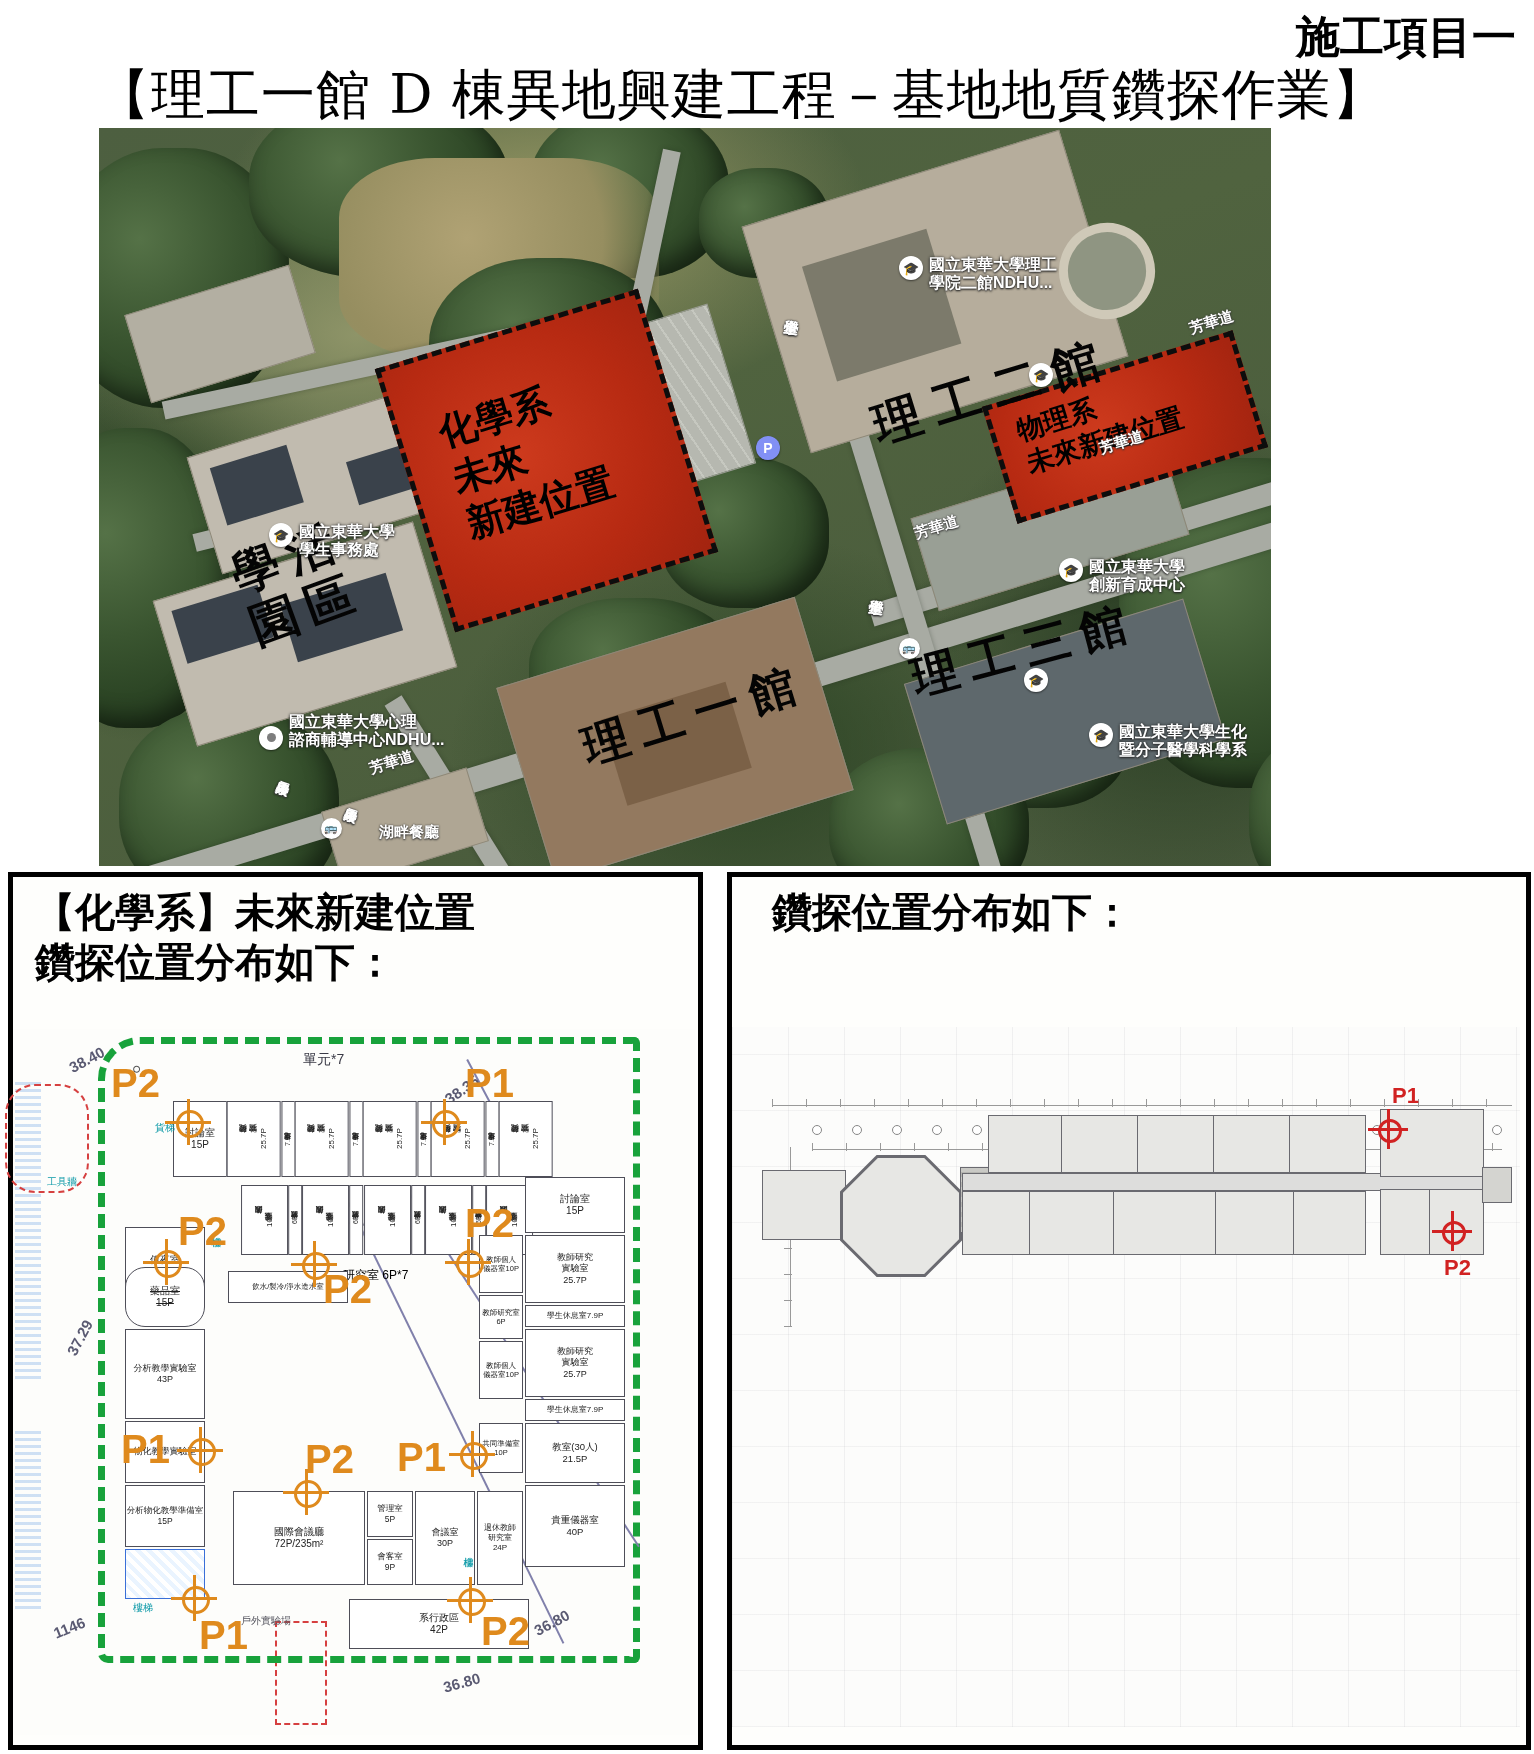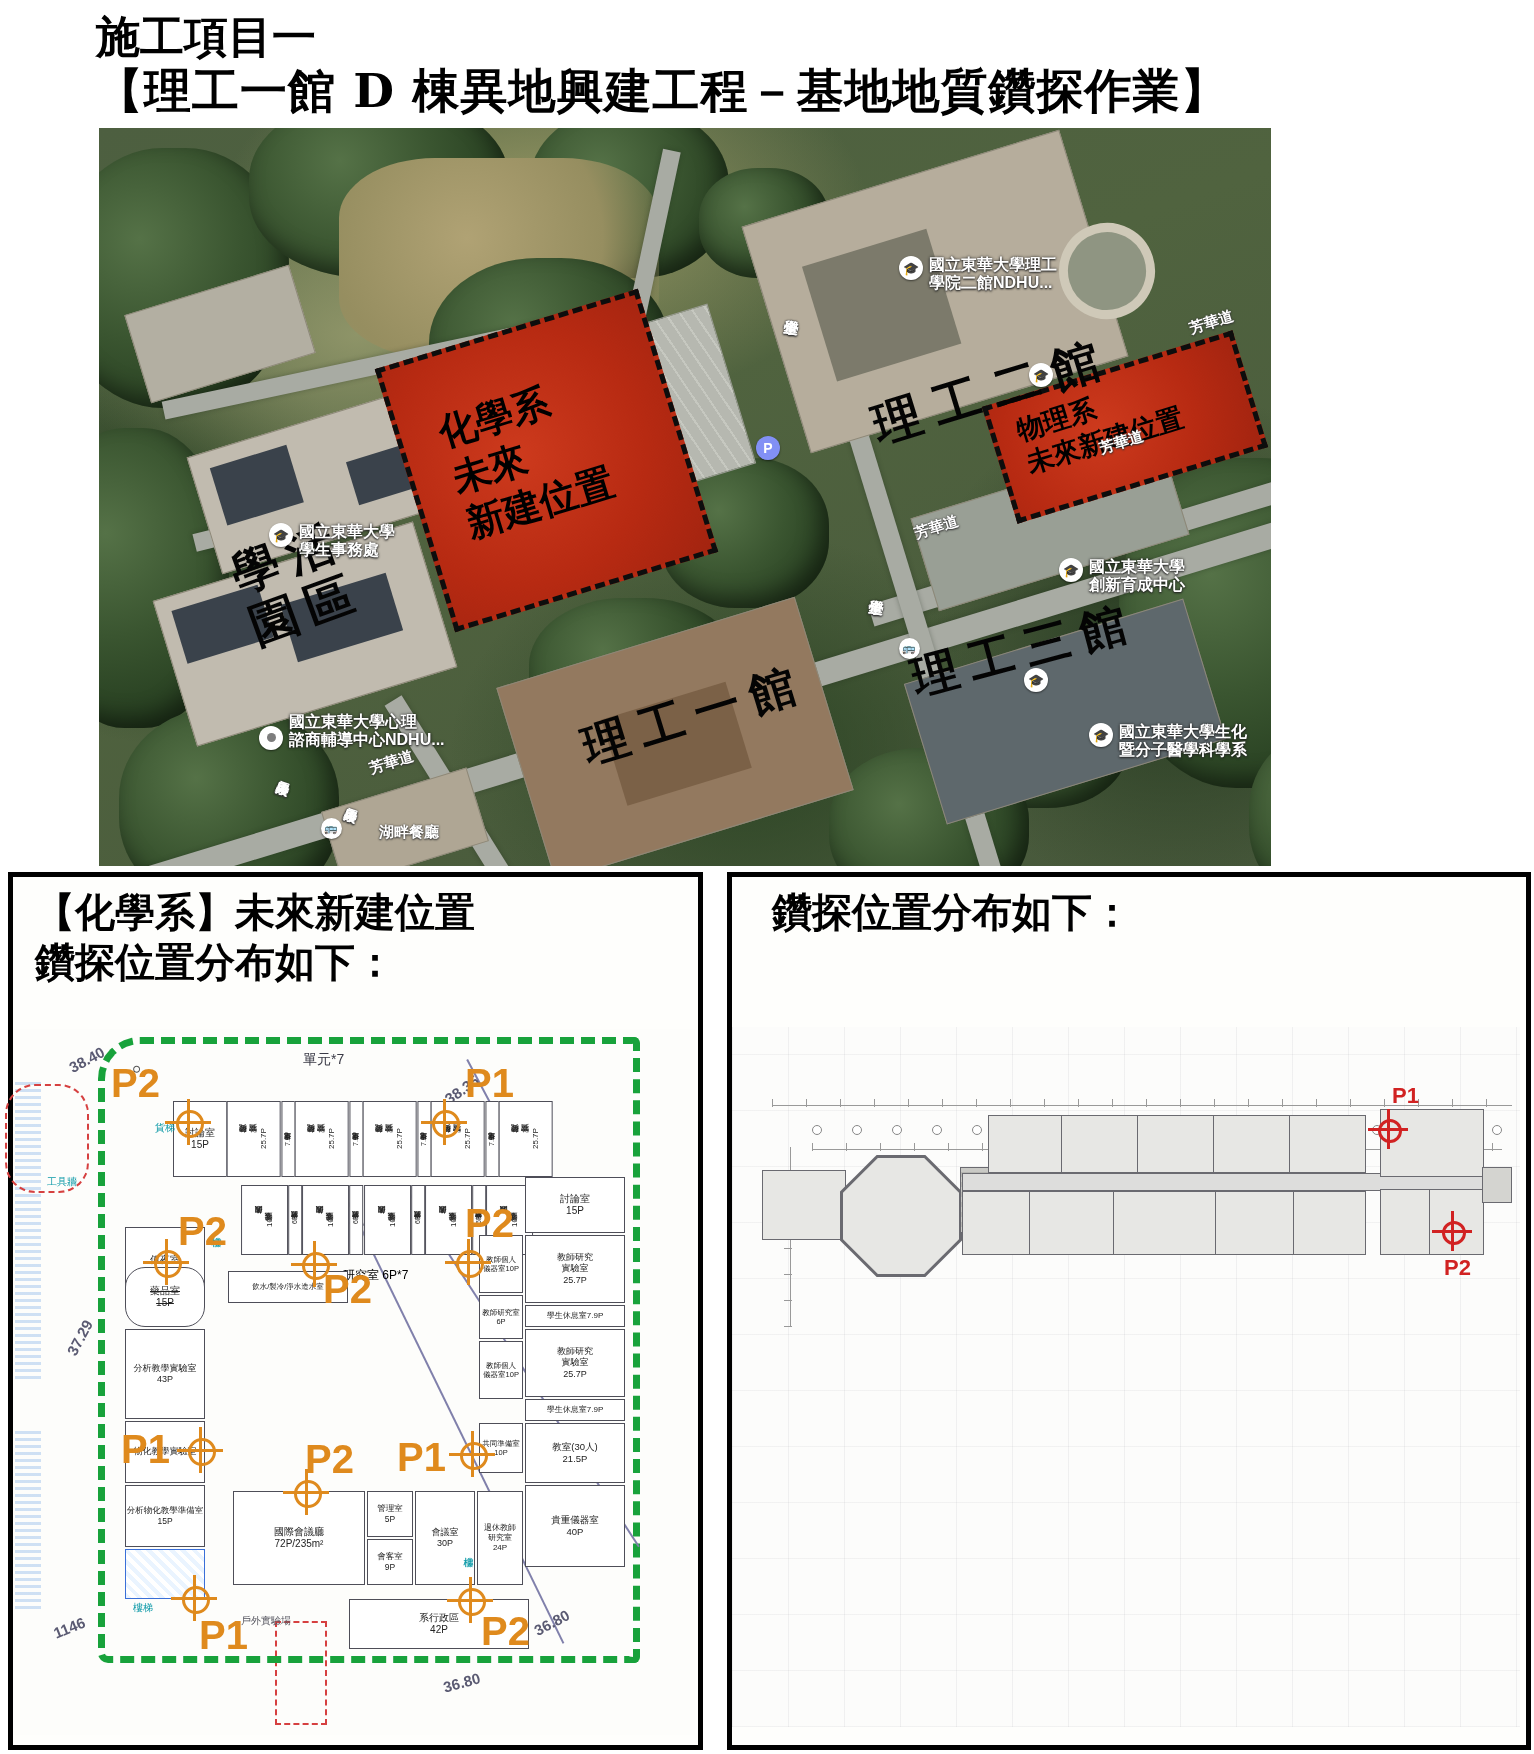--- a/index.html
+++ b/index.html
@@ -1,22 +1,22 @@
 <!DOCTYPE html>
 <html><head>
 <meta charset="utf-8">
 <style>
   html,body{margin:0;padding:0;background:#fff;}
   body{width:1534px;height:1754px;position:relative;font-family:"DejaVu Serif","Liberation Serif",serif;}
   .abs{position:absolute;}
 
   
   #title{left:96px;top:12px;width:1420px;color:#000;}
-  #title .t1{font-size:44px;font-weight:800;line-height:1.15;}
-  #title .t2{font-size:47px;font-weight:700;line-height:1.2;letter-spacing:1px;}
+  #title .t1{font-size:44px;font-weight:800;line-height:1.15;text-align:right;}
+  #title .t2{font-size:54px;font-weight:400;line-height:1.2;letter-spacing:1px;}
 
   
   #map{left:99px;top:128px;width:1172px;height:738px;overflow:hidden;
        background:
         radial-gradient(420px 260px at 22% 28%, #8e9468 0%, rgba(142,148,104,0) 70%),
         radial-gradient(500px 300px at 38% 12%, #9a9a66 0%, rgba(154,154,102,0) 65%),
         radial-gradient(380px 360px at 92% 70%, #24381f 0%, rgba(36,56,31,0) 70%),
         radial-gradient(420px 320px at 55% 85%, #2c4424 0%, rgba(44,68,36,0) 70%),
         radial-gradient(300px 300px at 5% 55%, #223a1e 0%, rgba(34,58,30,0) 70%),
         linear-gradient(160deg,#4d5f40 0%, #50633f 40%, #47583b 100%);}

